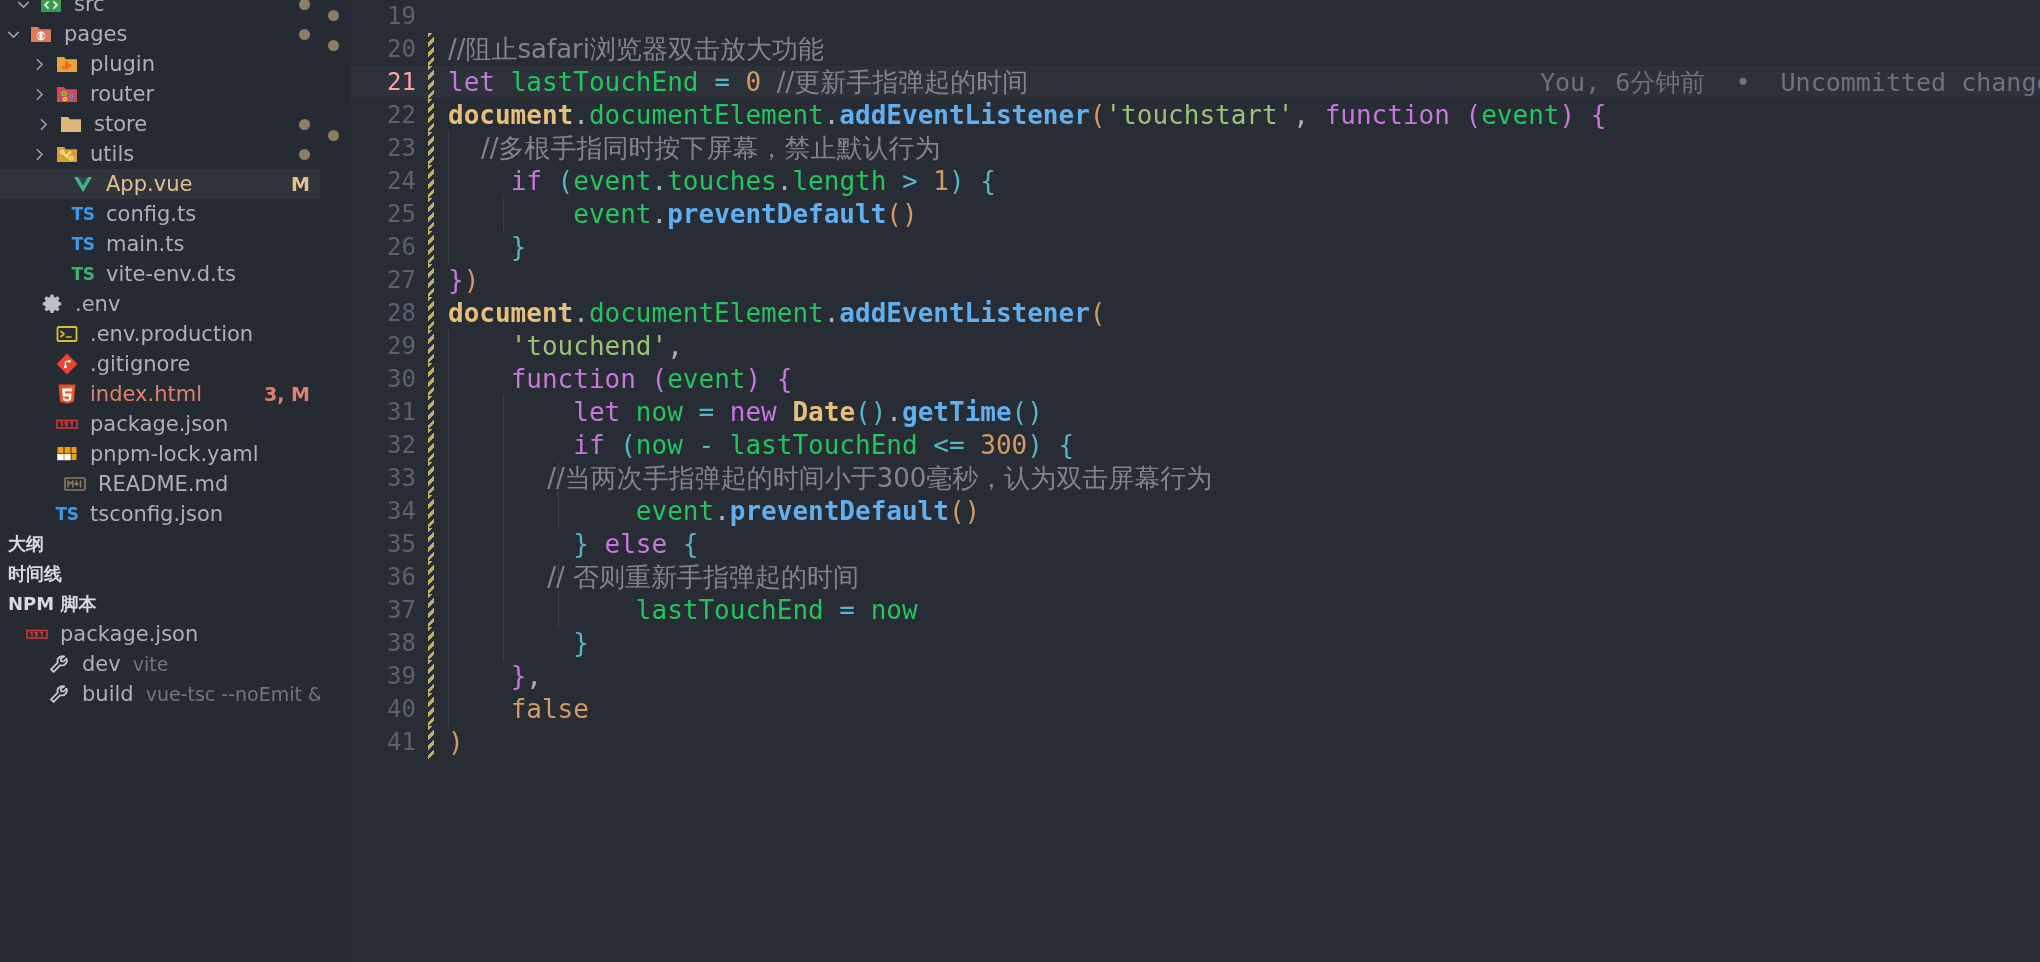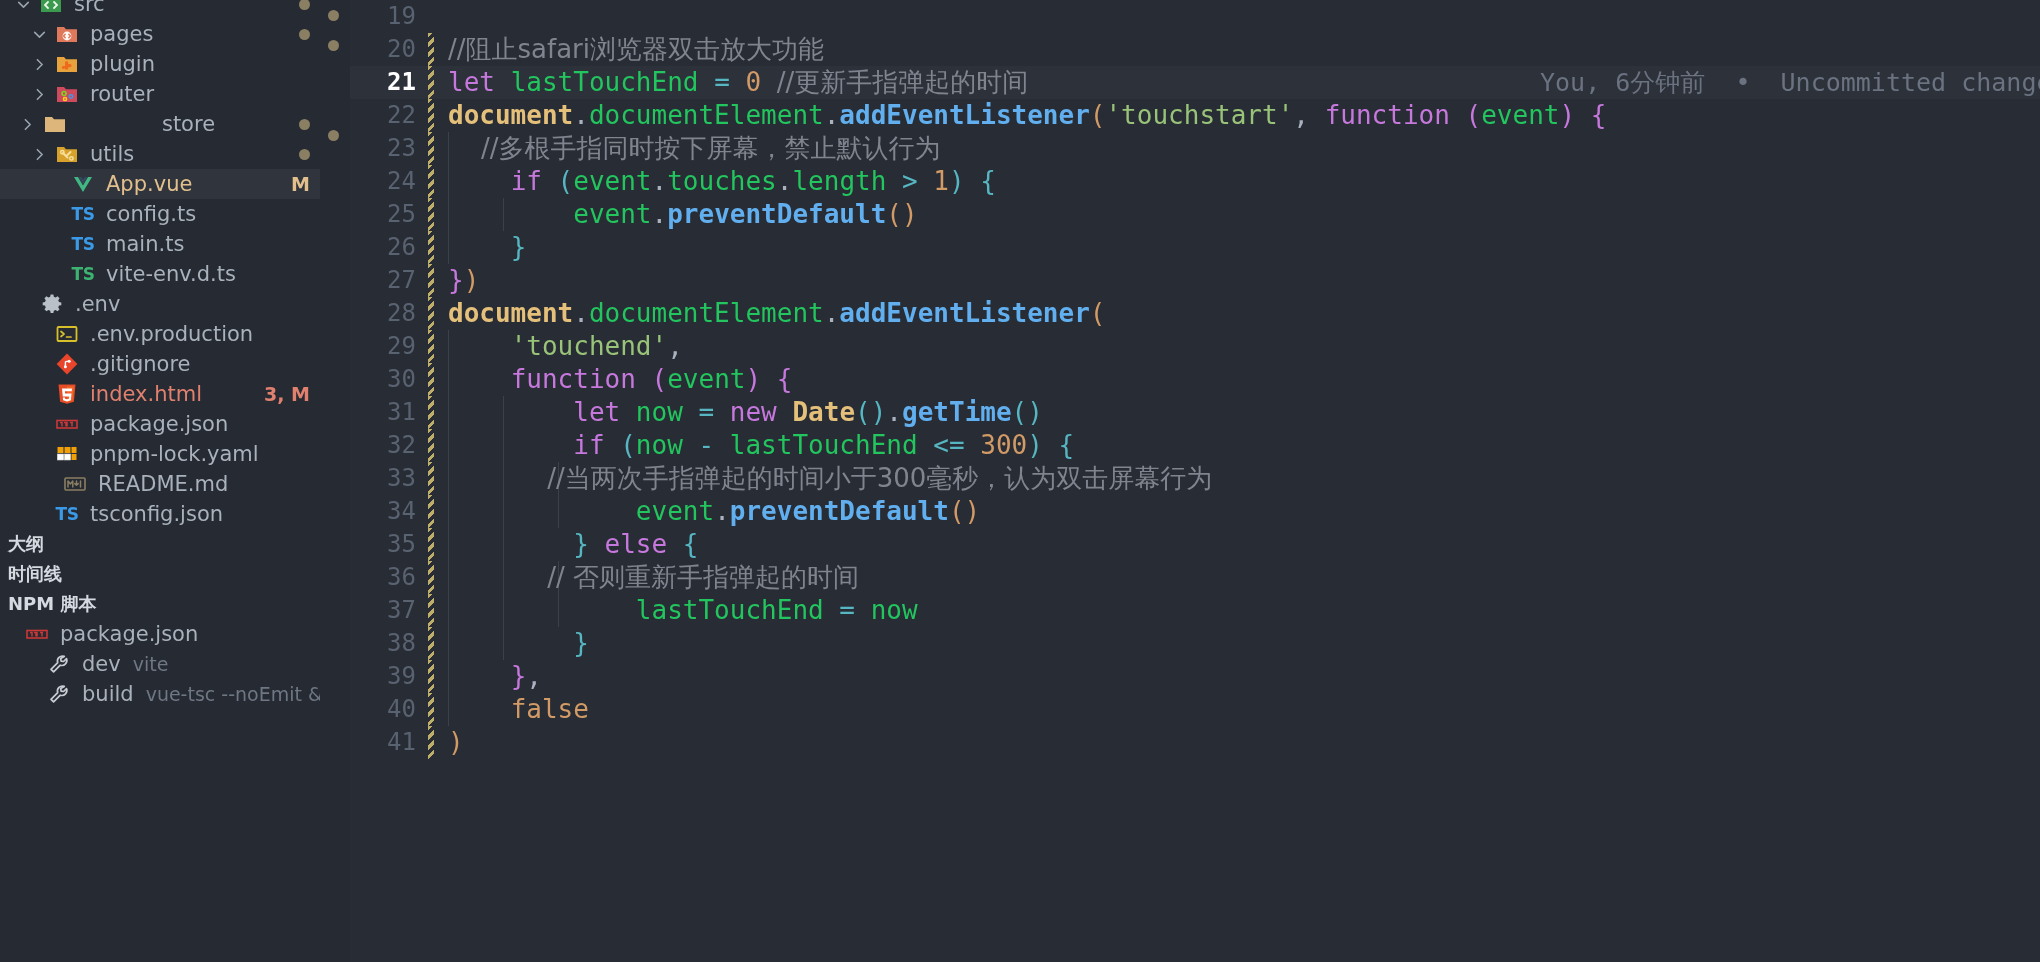--- a/index.html
+++ b/index.html
@@ -74,21 +74,21 @@
 
   .cline {
     position: relative; height: 33px; line-height: 33px;
     font-size: 26px; white-space: pre;
   }
   .cline.active { background: #2c313a; }
   .lnum {
     position: absolute; left: 0; width: 66px; text-align: right;
     color: #596270; font-size: 24px; font-variant-numeric: tabular-nums;
   }
-  .cline.active .lnum { color: #ffffff; font-weight: bold; text-align: right; }
+  .cline.active .lnum { color: #fca5a5; font-weight: normal; text-align: right; }
   .modbar {
     position: absolute; left: 78px; top: 0; width: 6px; height: 33px;
     background: repeating-linear-gradient(
       135deg, #bfae6a 0px, #bfae6a 3px,
       transparent 3px, transparent 7px);
   }
   .ctext { position: absolute; left: 98px; top: 0; }
   .indentg {
     position: absolute; top: 0; width: 1px; height: 33px;
     background: #3b4148;
@@ -131,21 +131,21 @@
           </span>
           <span class="ico">
             <svg width="24" height="24" viewBox="0 0 24 24">
               <path d="M2 5h7l2 2.2h11V20H2z" fill="#3c9a4e"></path>
               <path d="M9 10l-3 3 3 3M15 10l3 3-3 3" stroke="#eaf7ea" stroke-width="1.8" fill="none" stroke-linecap="round"></path>
             </svg>
           </span>
           <span class="lbl">src</span>
           <span class="dot"></span>
         </div>
-        <div class="row" style="padding-left: 26px;">
+        <div class="row" style="">
           <span class="twisty">
             <svg width="17" height="17" viewBox="0 0 16 16">
               <path d="M3.5 6L8 10.5 12.5 6" fill="none" stroke="#9aa3ad" stroke-width="1.5" stroke-linecap="round" stroke-linejoin="round"></path>
             </svg>
           </span>
           <span class="ico">
             <svg width="24" height="24" viewBox="0 0 24 24">
               <path d="M2 5h7l2 2.2h11V20H2z" fill="#e0795c"></path>
               <circle cx="12" cy="14" r="4.4" fill="#fff" opacity=".95"></circle>
               <path d="M10.2 12.3l-1.6 1.7 1.6 1.7M13.8 12.3l1.6 1.7-1.6 1.7" stroke="#e0795c" stroke-width="1.5" fill="none" stroke-linecap="round"></path>
@@ -177,21 +177,21 @@
           <span class="ico">
             <svg width="24" height="24" viewBox="0 0 24 24">
               <path d="M2 5h7l2 2.2h11V20H2z" fill="#cf4a5c"></path>
               <circle cx="9" cy="11.5" r="2" fill="none" stroke="#7ed321" stroke-width="1.6"></circle>
               <circle cx="16" cy="14.5" r="1.7" fill="none" stroke="#3b9ae8" stroke-width="1.5"></circle>
               <circle cx="10" cy="17" r="1.6" fill="none" stroke="#f5d020" stroke-width="1.5"></circle>
             </svg>
           </span>
           <span class="lbl">router</span>
         </div>
-        <div class="row" style="padding-left: 14px; text-align: center;">
+        <div class="row" style="padding-left: 30px;">
           <span class="twisty">
             <svg width="17" height="17" viewBox="0 0 16 16">
               <path d="M6 3.5L10.5 8 6 12.5" fill="none" stroke="#9aa3ad" stroke-width="1.5" stroke-linecap="round" stroke-linejoin="round"></path>
             </svg>
           </span>
           <span class="ico">
             <svg width="24" height="24" viewBox="0 0 24 24">
               <path d="M2 5h7l2 2.2h11V20H2z" fill="#dcb67a"></path>
             </svg>
           </span>

